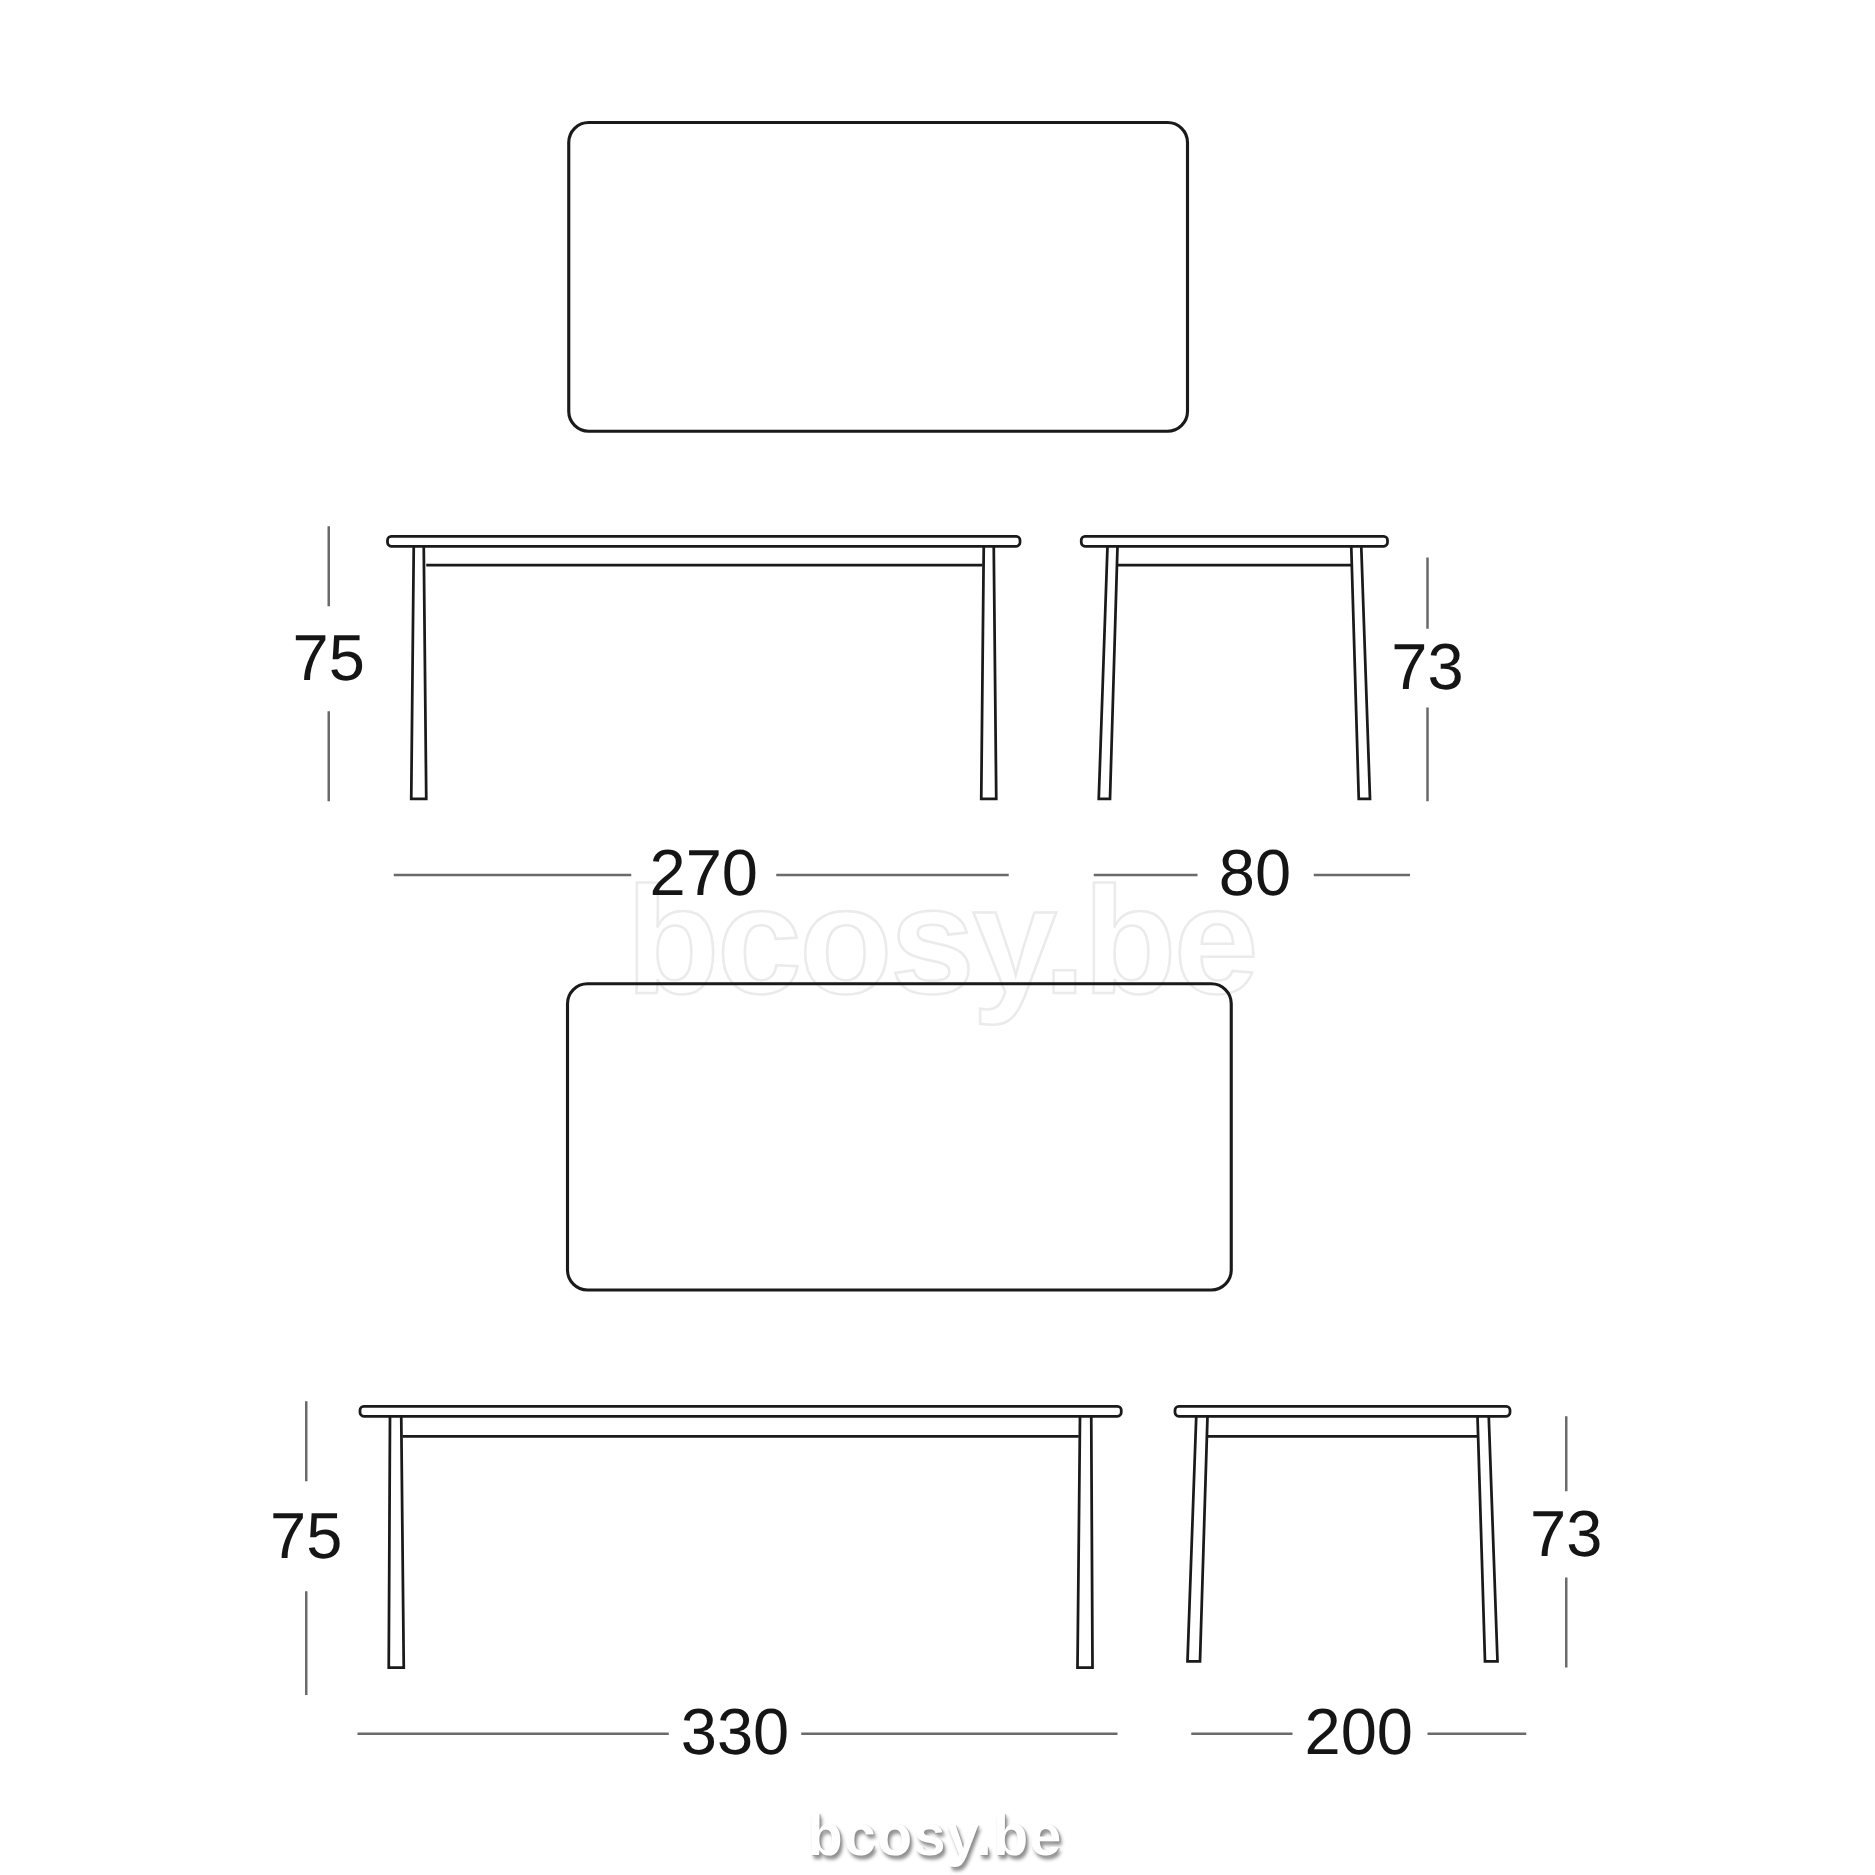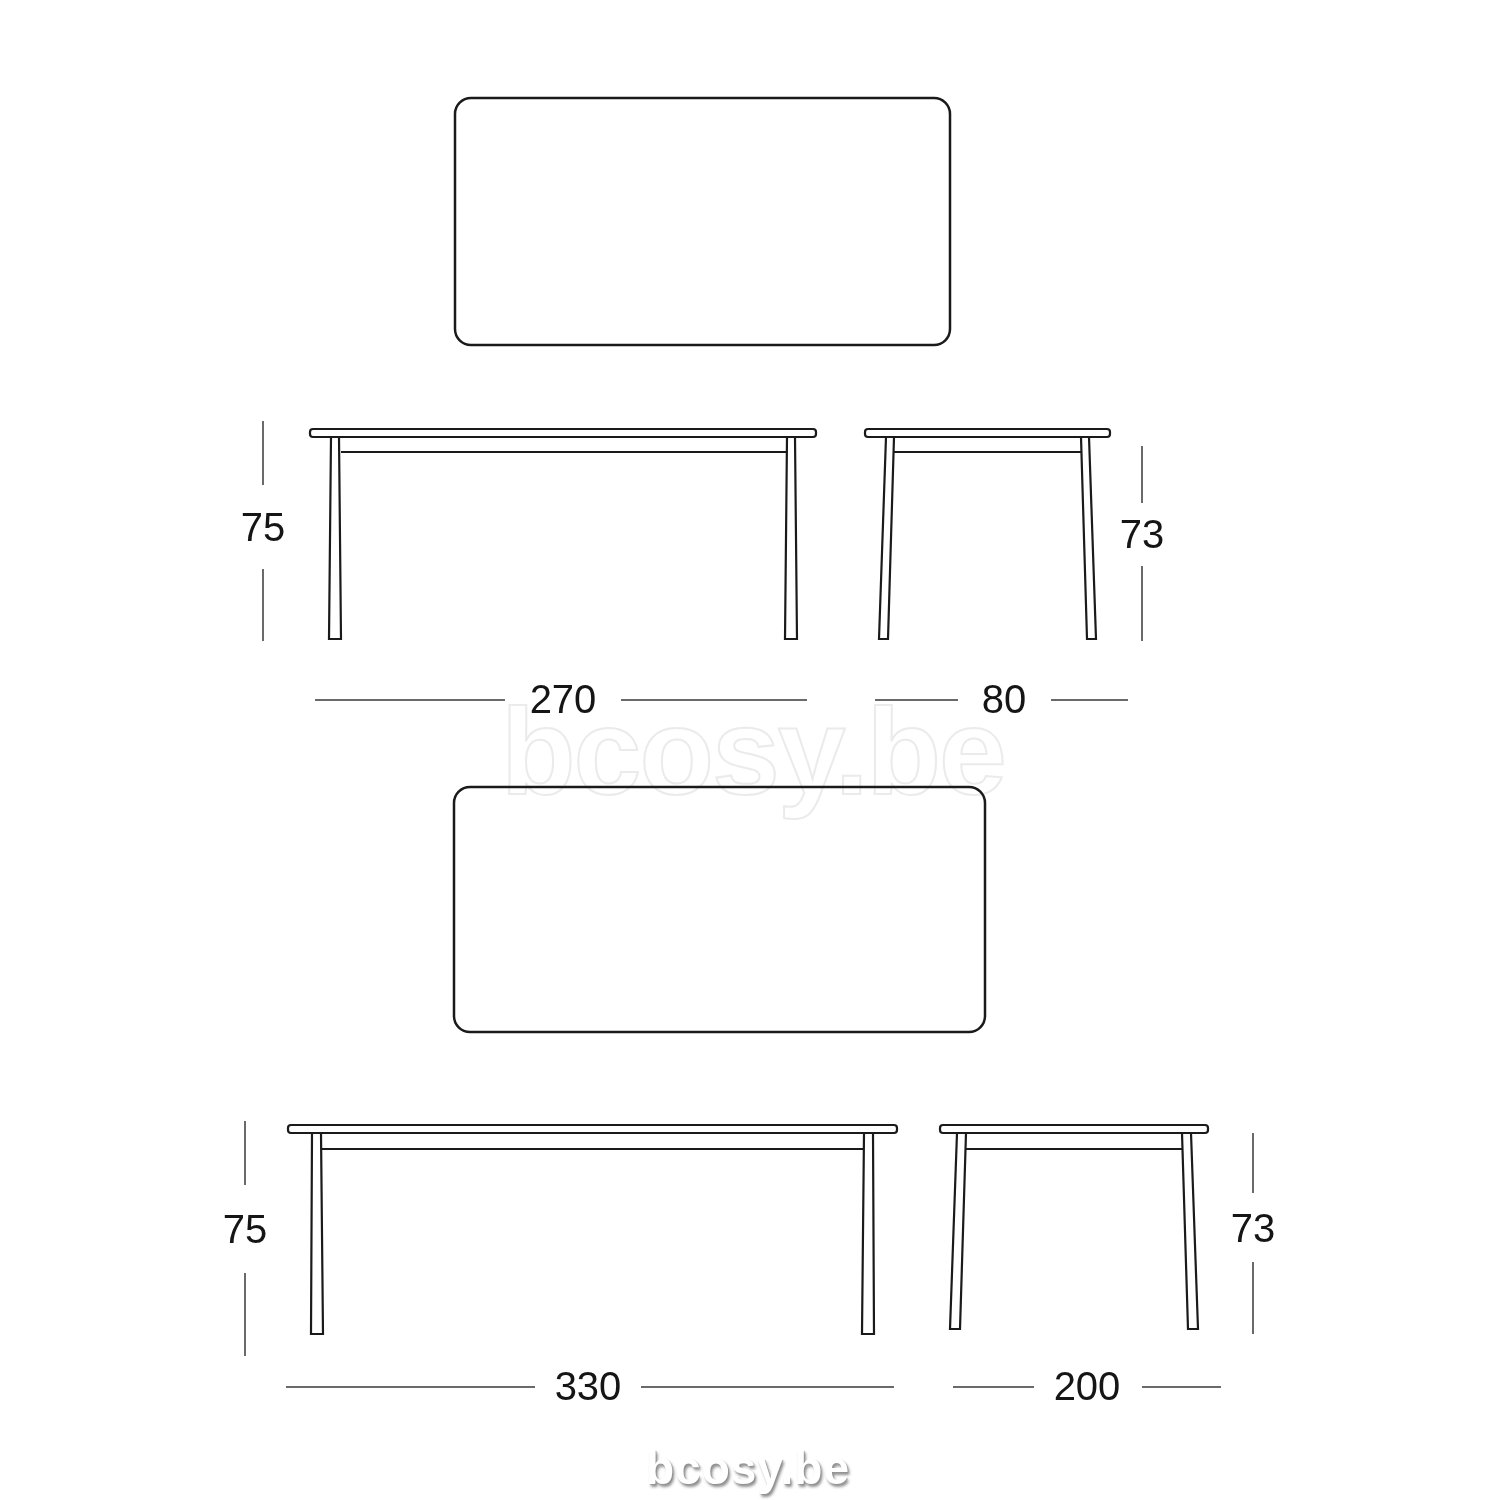--- a/index.html
+++ b/index.html
@@ -17,21 +17,21 @@
   }
   .drawing {
     position: absolute;
     left: 0;
     top: 0;
     z-index: 2;
   }
   .dim-label {
     position: absolute;
     transform: translate(-50%, -50%);
-    font-size: 40px;
+    font-size: 52px;
     line-height: 1;
     color: #151515;
     z-index: 3;
     white-space: nowrap;
   }
   .wm-large {
     position: absolute;
     left: 753px;
     top: 752px;
     transform: translate(-50%, -50%);

